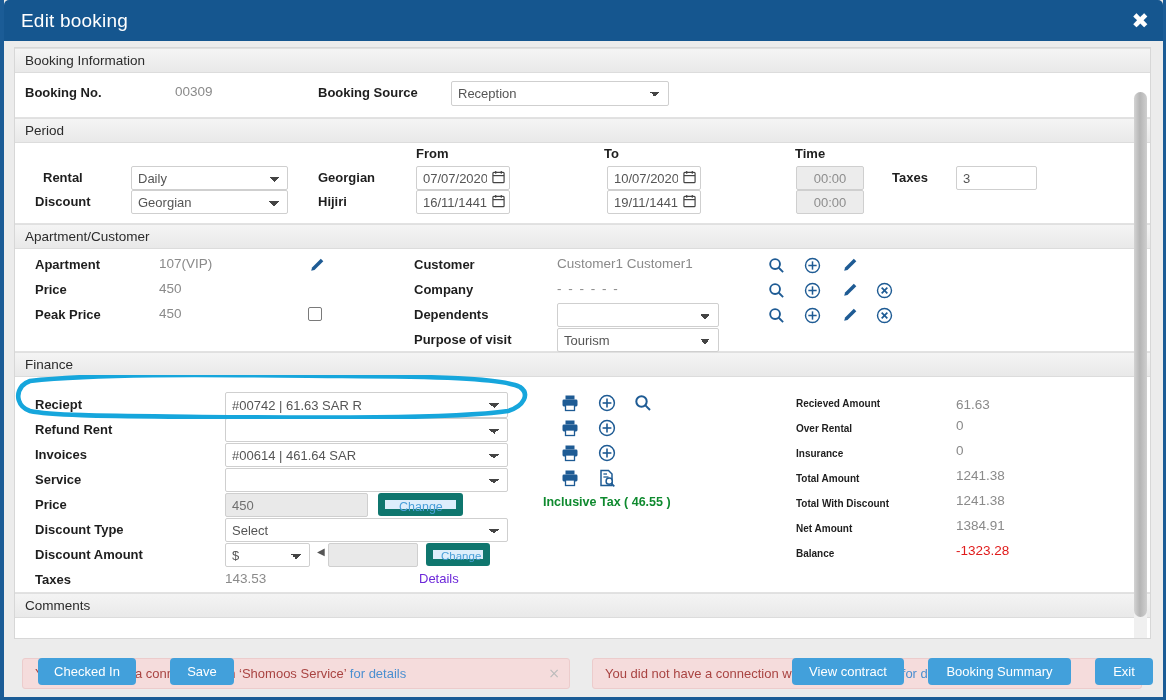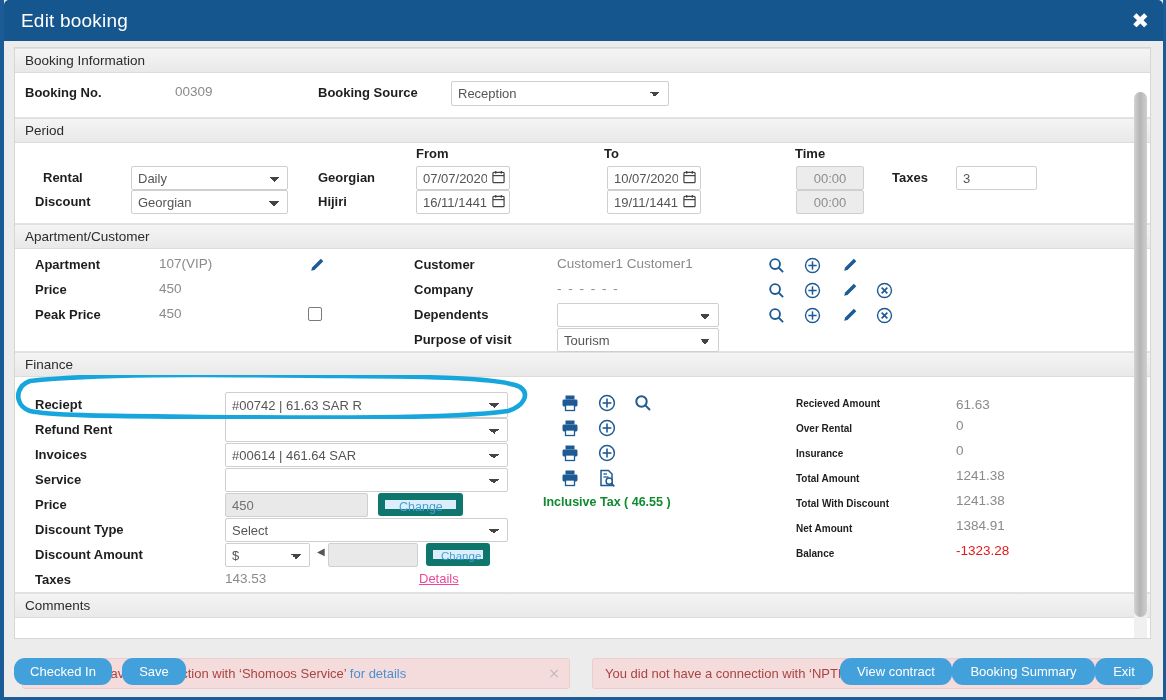--- a/index.html
+++ b/index.html
@@ -138,21 +138,21 @@
     font-family: "Liberation Sans", sans-serif;
     font-size: 12.5px;
     color: #4a9fd8;
     background: #ddeefb;
     border: 7px solid #0f766e;
     border-radius: 3px;
     height: 23px;
     padding: 0 14px;
     cursor: pointer;
   }
-  .link { color: #ec4899; font-size: 13px; cursor: pointer; text-decoration: underline; }
+  .link { color: #6d28d9; font-size: 13px; cursor: pointer; }
 
   .chk {
     width: 14px; height: 14px;
     border: 1px solid #7a7a7a;
     background: #fff; border-radius: 2px;
     display: inline-block; cursor: pointer;
   }
 
   
   .tot-lbl { font-size: 10px; font-weight: bold; color: #1e1e1e; }
@@ -178,24 +178,25 @@
   }
   .alert .a-link { color: #4b8fd0; }
 
   
   .btn {
     font-family: "Liberation Sans", sans-serif;
     font-size: 13px;
     color: #ffffff;
     background: #42a0db;
     border: none;
-    border-radius: 11px;
+    border-radius: 4px;
     height: 27px;
     padding: 0 16px;
     cursor: pointer;
+    margin-left: 24px;
   }
   .footer {
     position: absolute;
     left: 10px; right: 10px; bottom: 12px;
     display: flex; align-items: center;
   }
   .footer .left { display: flex; gap: 10px; }
   .footer .right { margin-left: auto; display: flex; gap: 0; }
 
   

